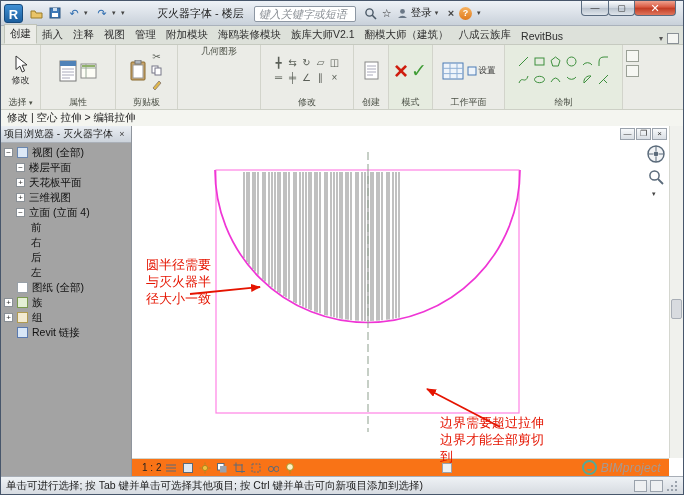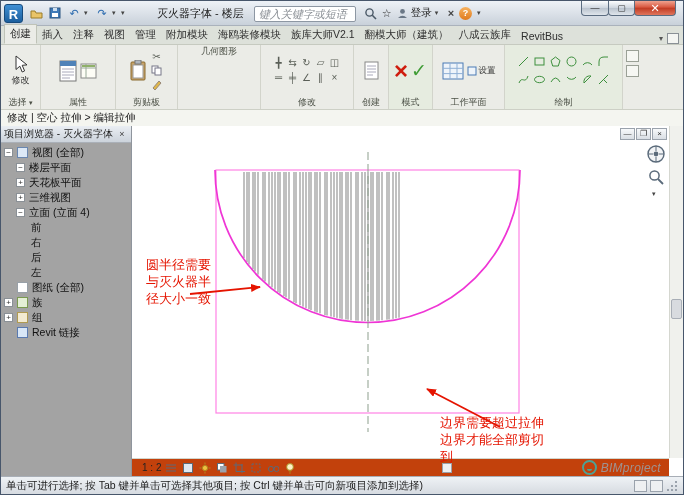--- a/index.html
+++ b/index.html
@@ -98,21 +98,21 @@
   .mdi { position:absolute; top:2px; right:16px; display:flex; gap:1px; z-index:4; }
   .mdi span { width:15px; height:12px; border:1px solid #9aa2ac; background:linear-gradient(#f7f9fb,#d9dee4);
               font-size:8px; line-height:10px; text-align:center; color:#333; }
   .navbar { position:absolute; top:18px; right:16px; display:flex; flex-direction:column; gap:3px;
             align-items:center; z-index:4; }
   .navbtn { width:22px; height:20px; display:flex; align-items:center; justify-content:center; }
   .vscroll { position:absolute; top:0; right:0; bottom:18px; width:14px; background:#f0f1ed;
              border-left:1px solid #d5d7d0; z-index:3; }
   .vthumb { position:absolute; top:52%; left:1px; width:11px; height:20px; background:#d8dbdf;
             border:1px solid #a8aeb6; border-radius:2px; }
-  .viewbar { position:absolute; left:0; right:14px; bottom:0; height:18px; background:#c2410c;
+  .viewbar { position:absolute; left:0; right:14px; bottom:0; height:18px; background:#f97316;
              border-top:1px solid #d3d6cd; display:flex; align-items:center; gap:3px; padding-left:10px;
              font-size:10px; color:#222; z-index:4; }
   .vico { width:14px; height:14px; border:1px solid transparent; display:inline-flex; align-items:center;
           justify-content:center; }
   .viewbar .far { margin-left:140px; }
   .watermark { position:absolute; right:22px; bottom:1px; display:flex; align-items:center; gap:4px;
                z-index:6; opacity:.85; }
   .wm-badge { width:15px; height:15px; border-radius:50%; border:2px solid #39b3ad; position:relative; }
   .wm-badge:after { content:""; position:absolute; left:3px; top:4px; width:5px; height:3px;
                     border-bottom:2px solid #39b3ad; border-radius:0 0 4px 4px; }

